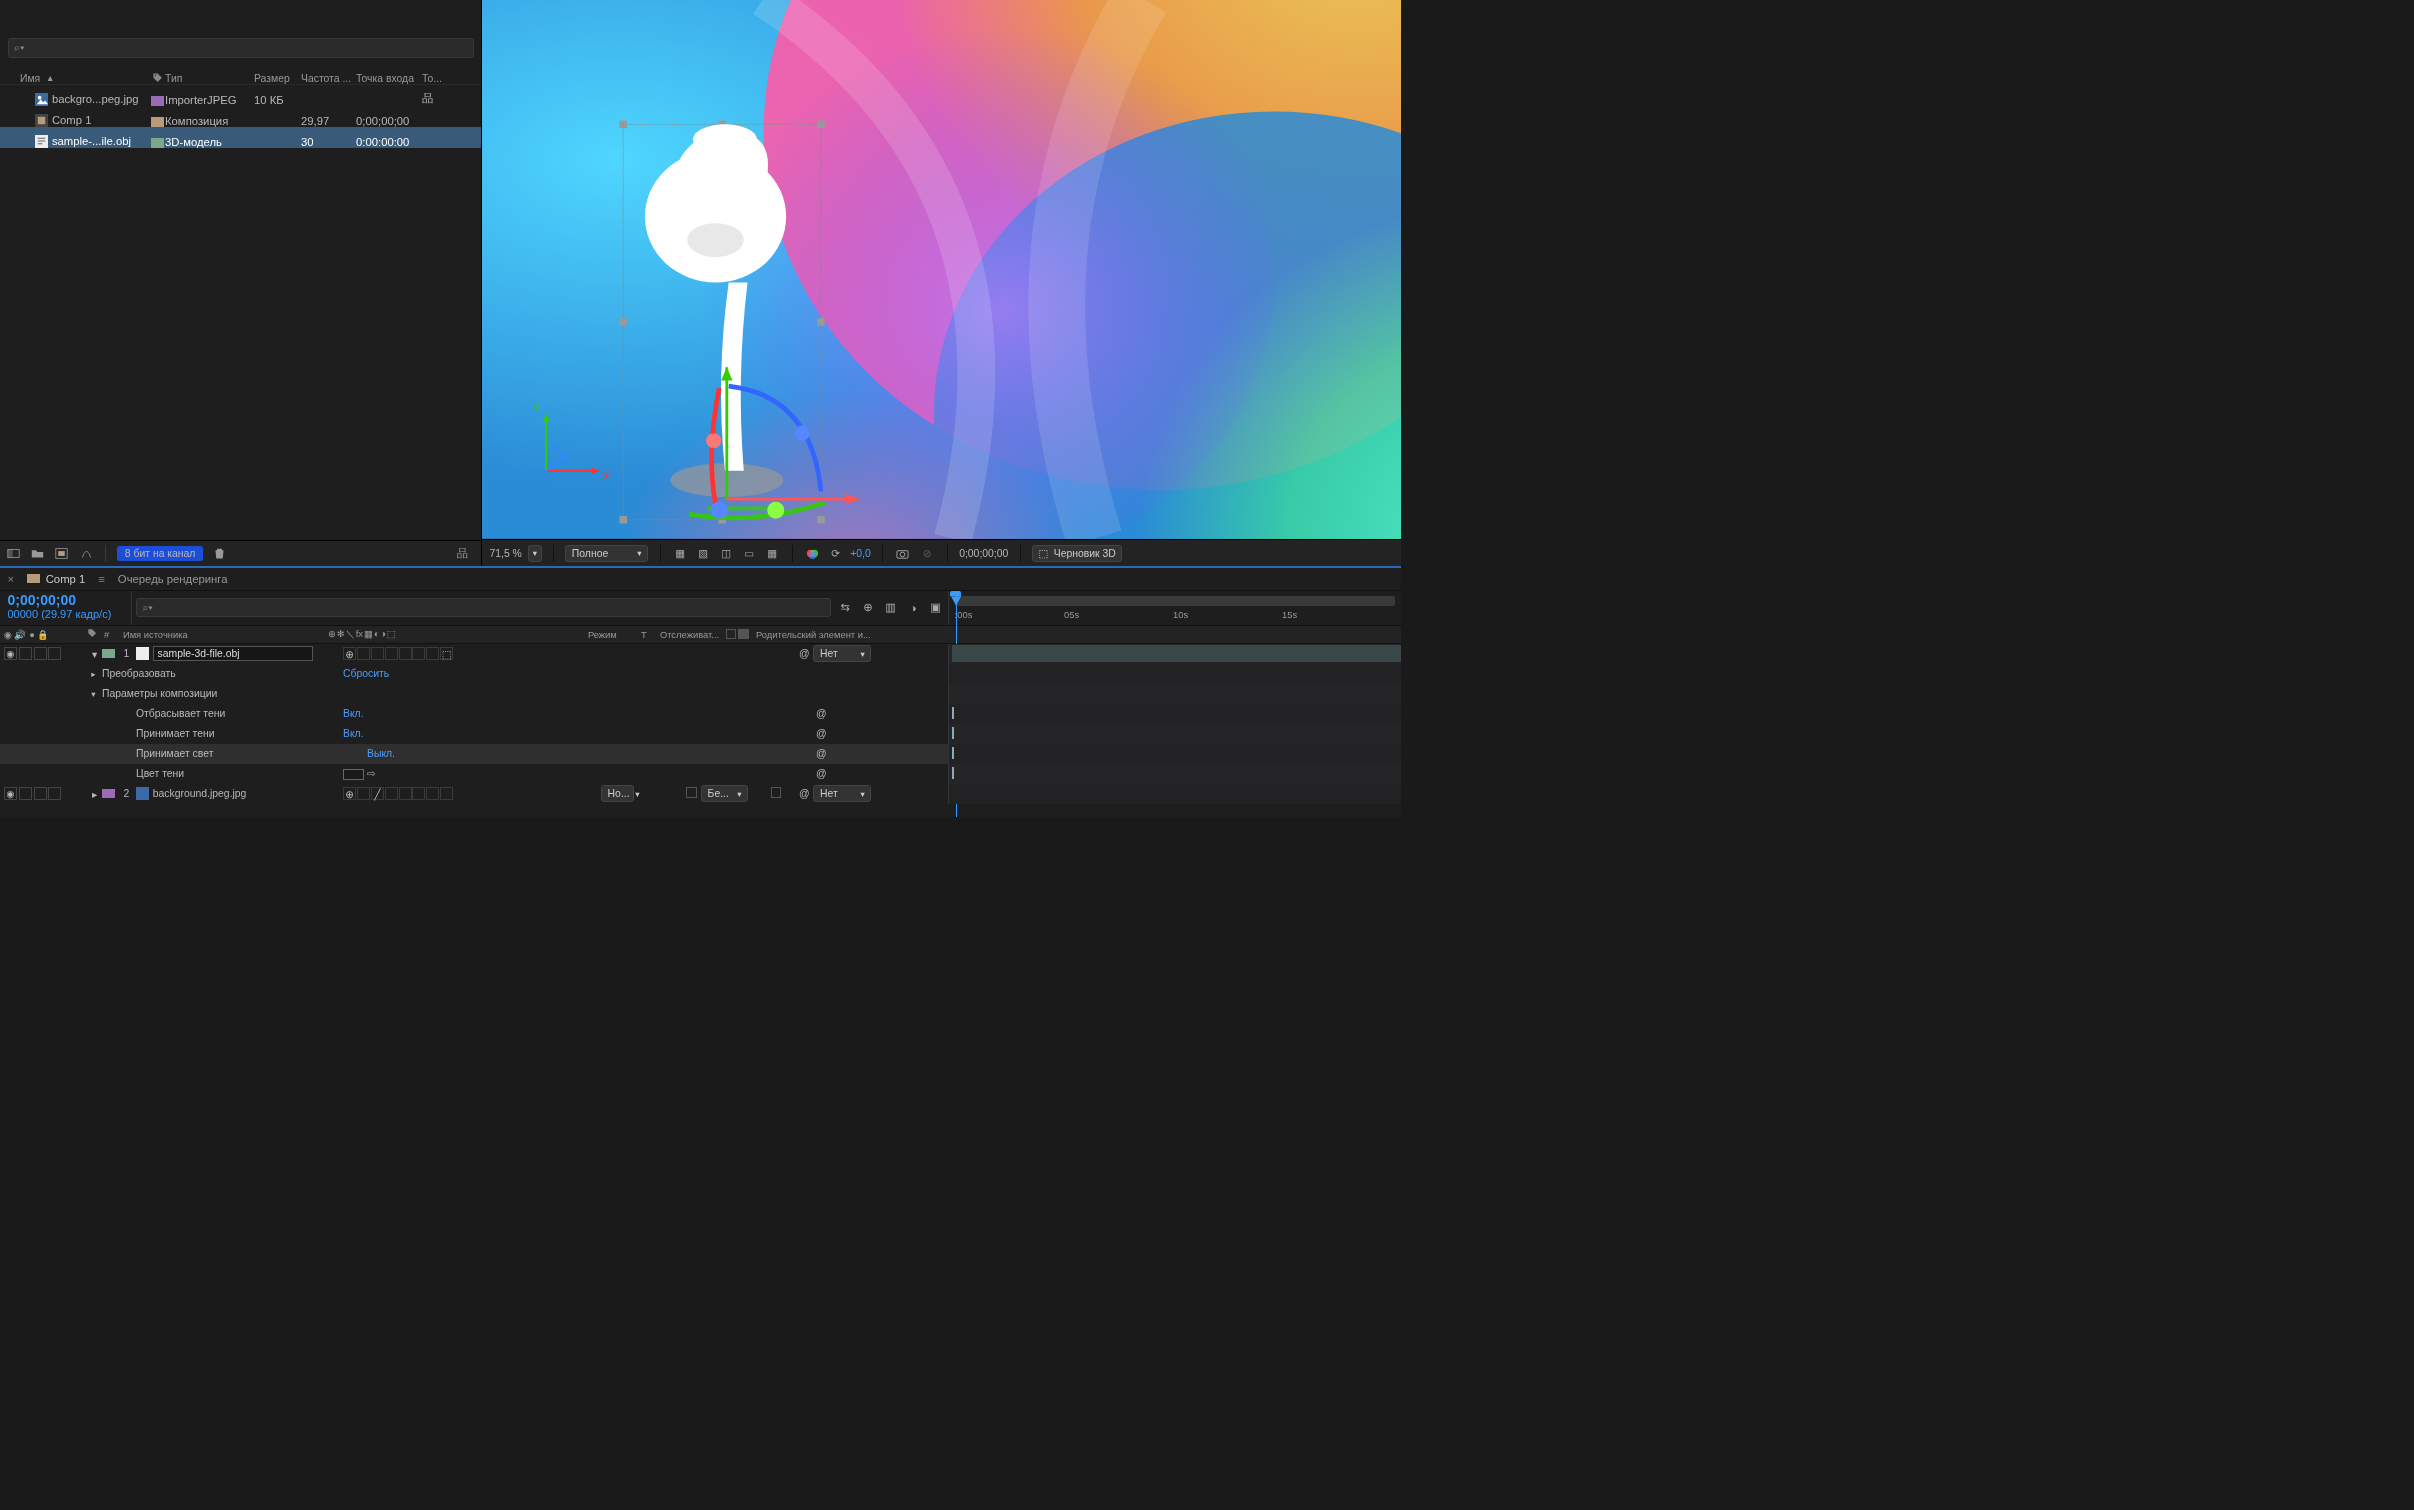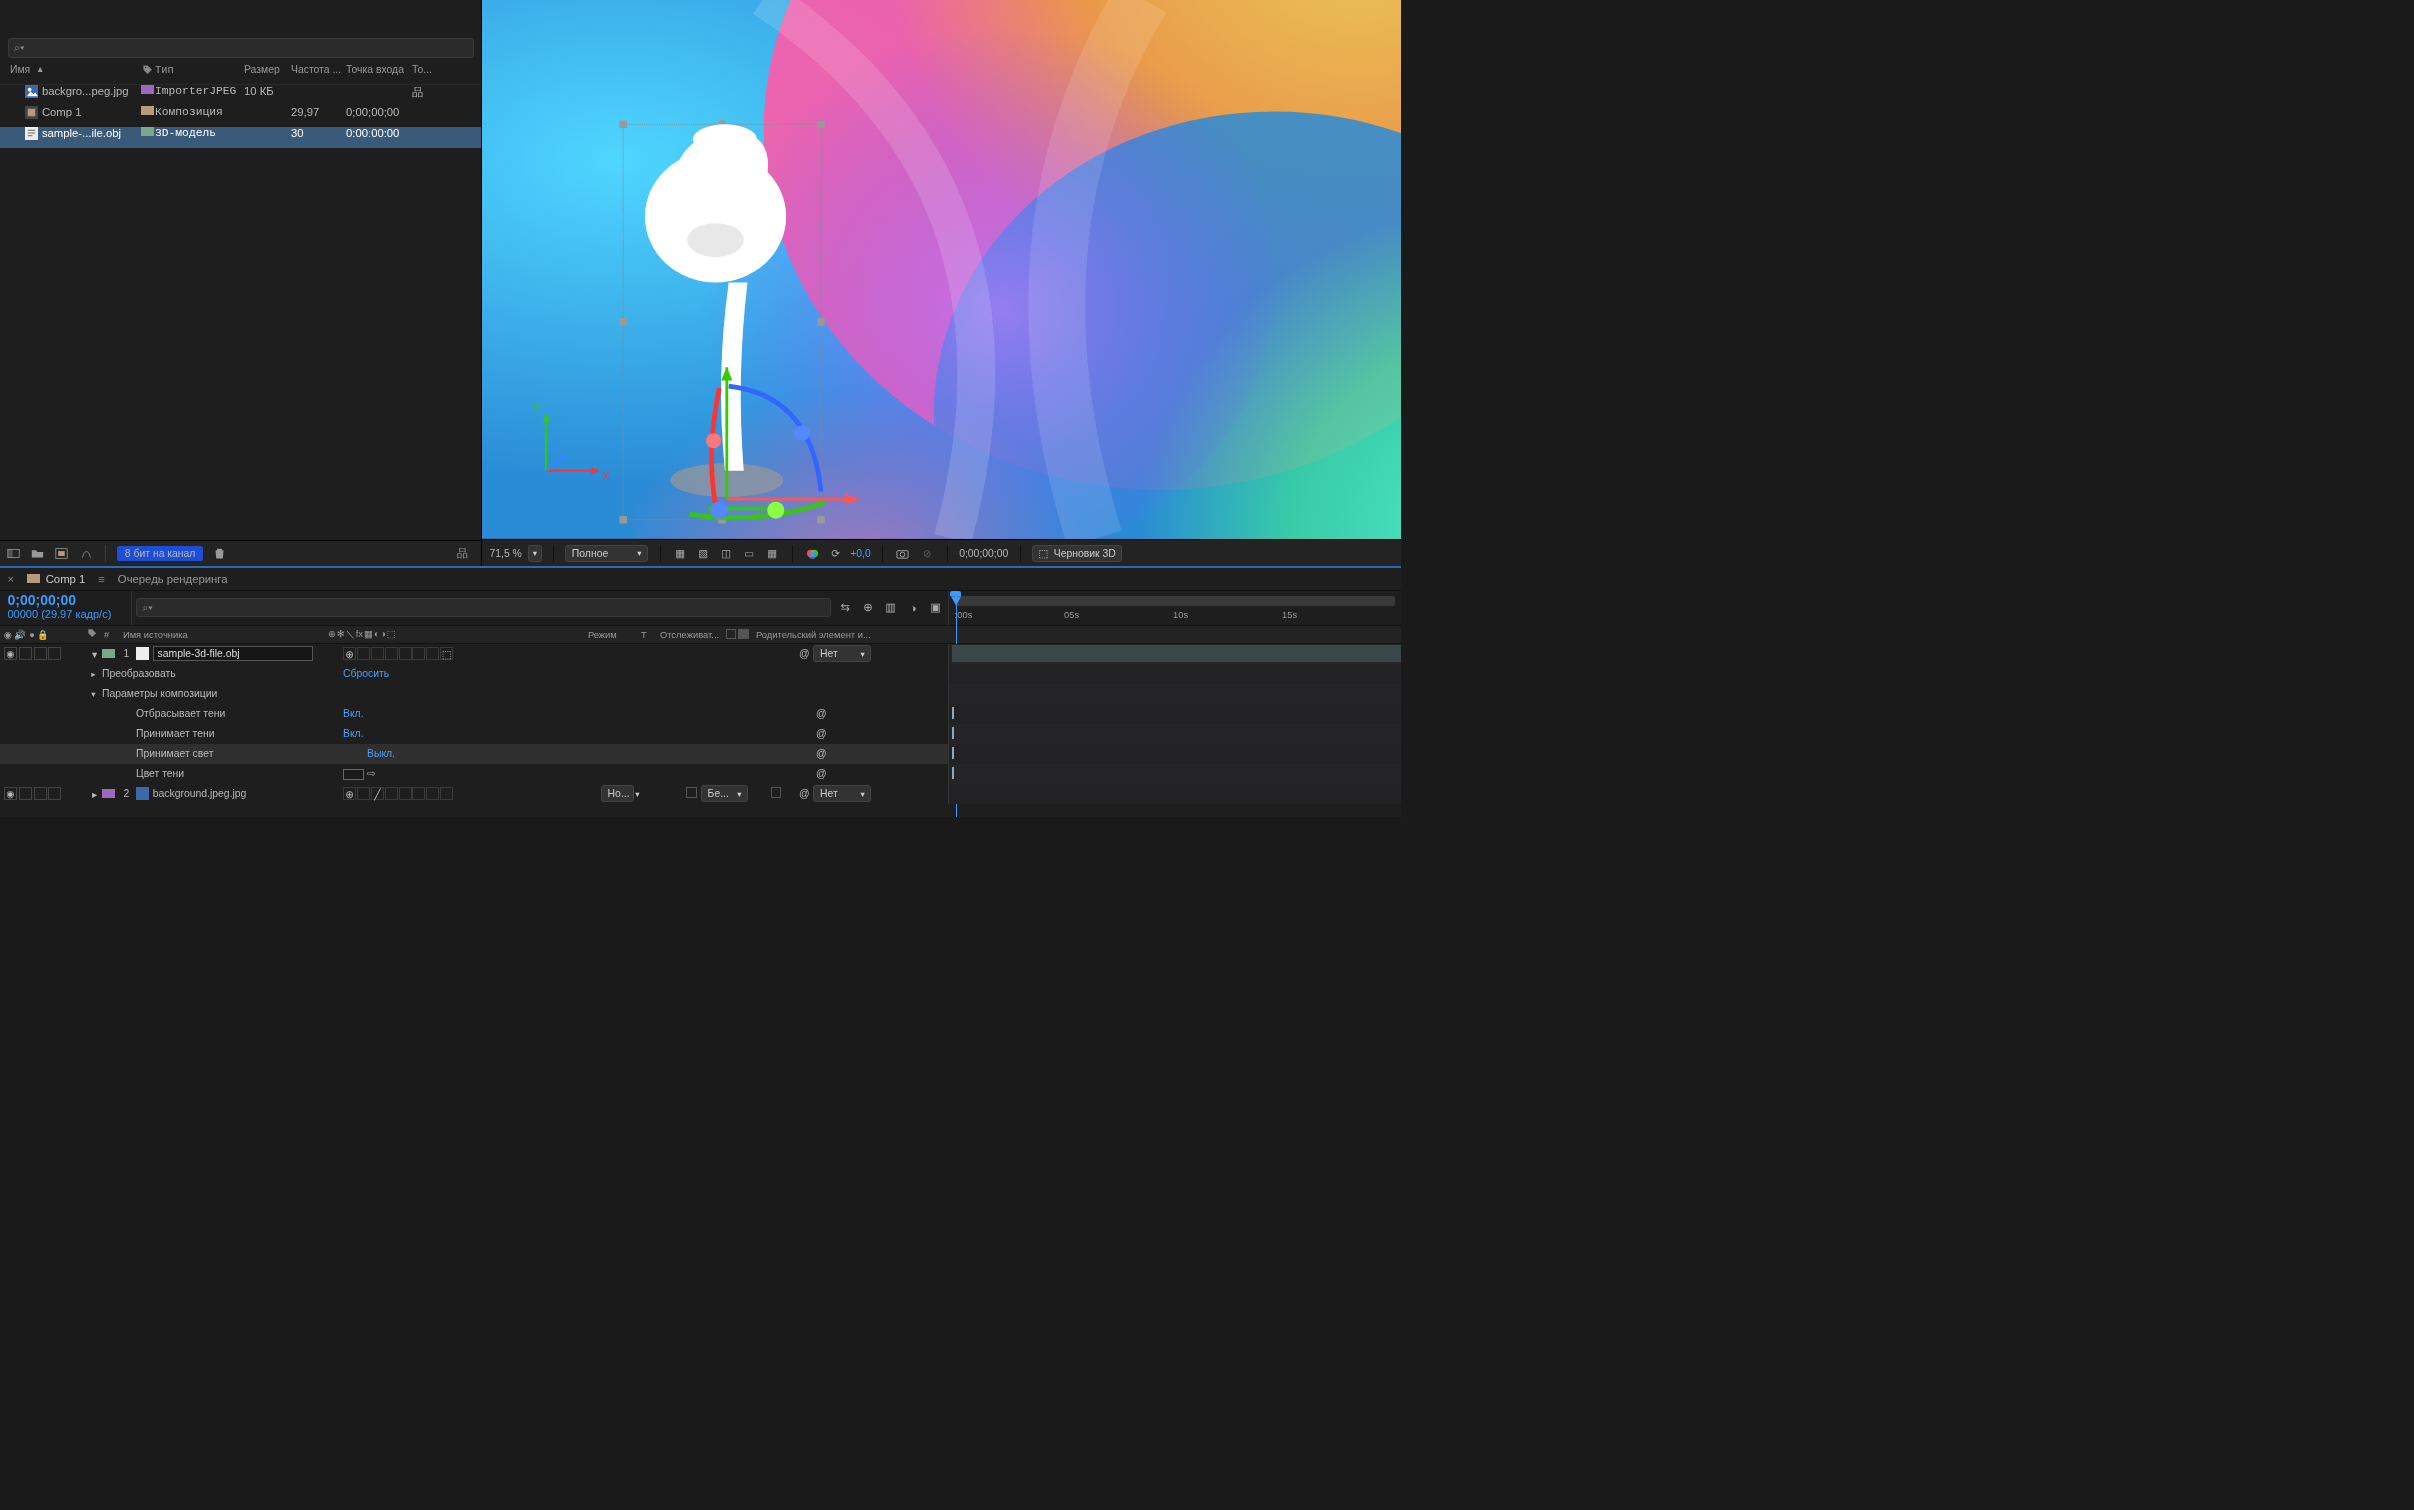--- a/index.html
+++ b/index.html
@@ -6,27 +6,27 @@
 body { background: #1a1a1a; color: #b8b8b8; font-size: 11.3px; overflow: hidden; width: 1401px; height: 817px; }
 .root { display: flex; flex-direction: column; width: 100%; height: 100%; }
 .upper { display: flex; height: 566px; }
 .project-panel { width: 482px; background: #1e1e1e; display: flex; flex-direction: column; border-right: 1.9px solid #000; }
 .preview-panel { flex: 1; background: #232323; display: flex; flex-direction: column; position: relative; }
 
 
 .proj-pad { height: 38px; }
 .proj-search { margin: 0 7.5px 5.6px 7.5px; }
 .proj-search input { width: 100%; background: #2a2a2a; border: 0.9px solid #3a3a3a; color: #888; padding: 2.8px 5.6px; height: 20px; border-radius: 2.8px; font-size: 10.4px; }
-.proj-header, .proj-row { display: flex; align-items: flex-start; height: 21px; padding: 0 10px; }
+.proj-header, .proj-row { display: flex; align-items: flex-end; height: 21px; padding: 0 20px; }
 .proj-header { color: #999; font-size: 10.4px; border-bottom: 0.9px solid #2a2a2a; }
 .proj-row { border-bottom: 0; }
 .proj-row.sel { background: #3a5a7a; color: #fff; }
 .col-name { width: 130px; display: flex; align-items: center; gap: 3.8px; overflow: hidden; }
 .col-tag { width: 15px; display:flex; align-items:center; justify-content:center;}
-.col-type { width: 89px; font-family: Liberation Mono, monospace; }
+.col-type { width: 89px; }
 .col-size { width: 47px; }
 .col-rate { width: 55px; }
 .col-in { width: 66px; }
 .col-out { flex: 1; text-align:left;}
 .lbl-icon { width: 13px; height: 9.4px; display:inline-block; }
 .ic-file { width: 13px; height: 13px; display: inline-flex; align-items:center; justify-content:center; }
 .sort-arrow{font-size:8.5px; margin-left:1.9px;}
 .proj-header .col-name, .proj-header .col-type { display:flex; align-items:center;}
 .proj-header .col-tag svg, .col-tag svg { width:11.3px; height:11.3px;}
 

